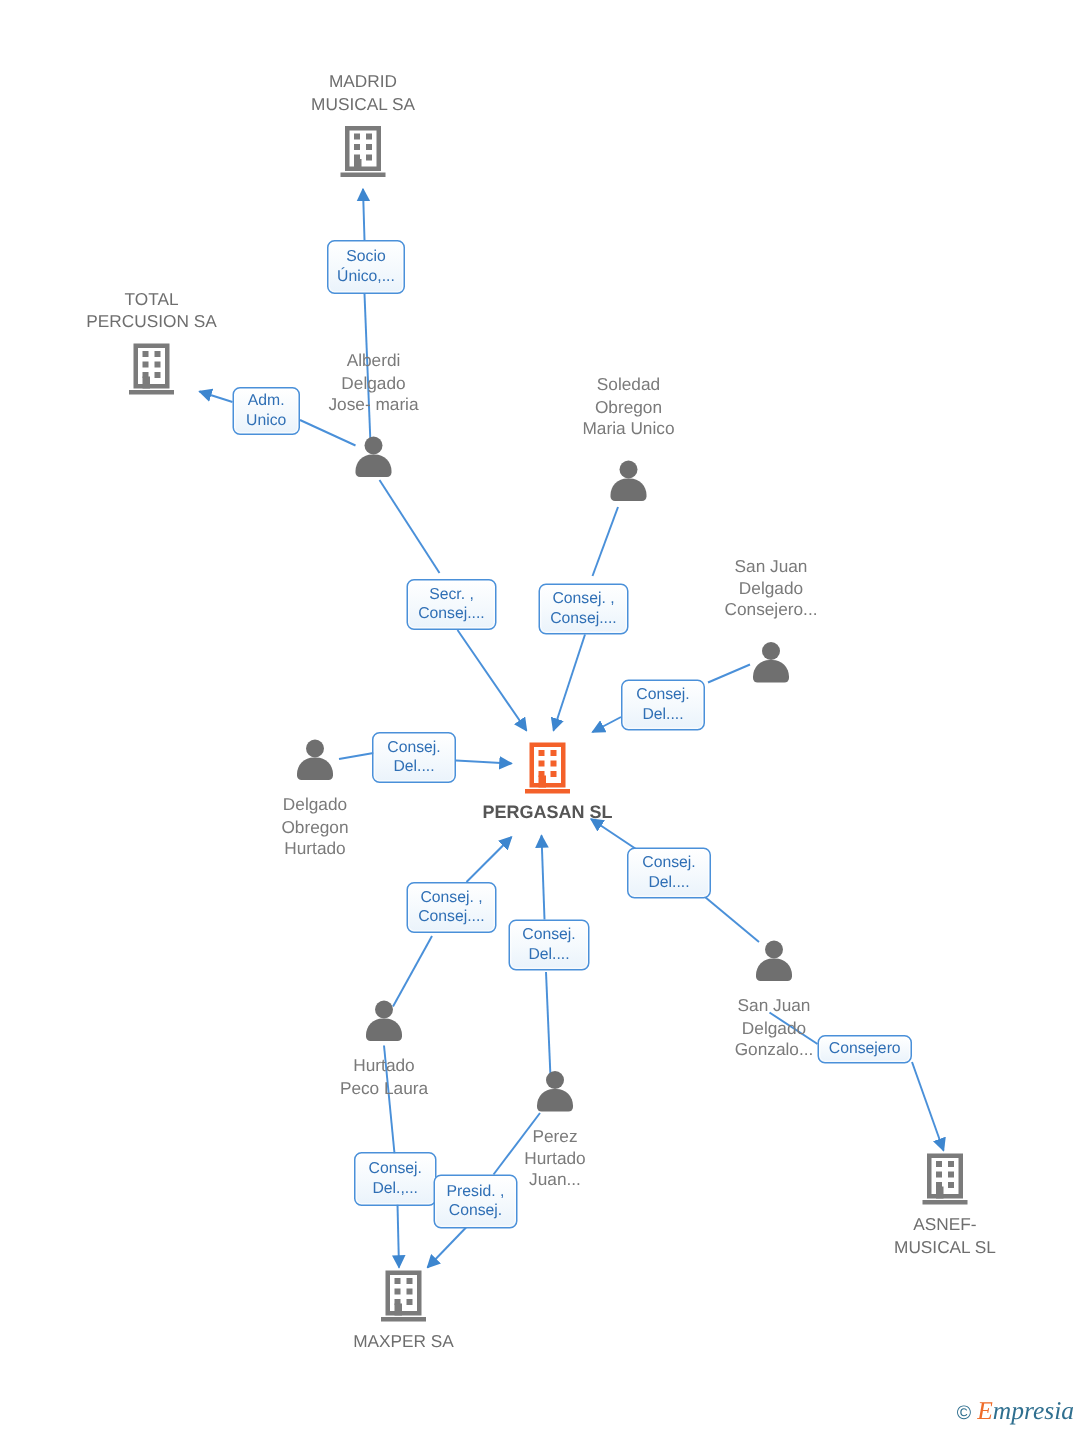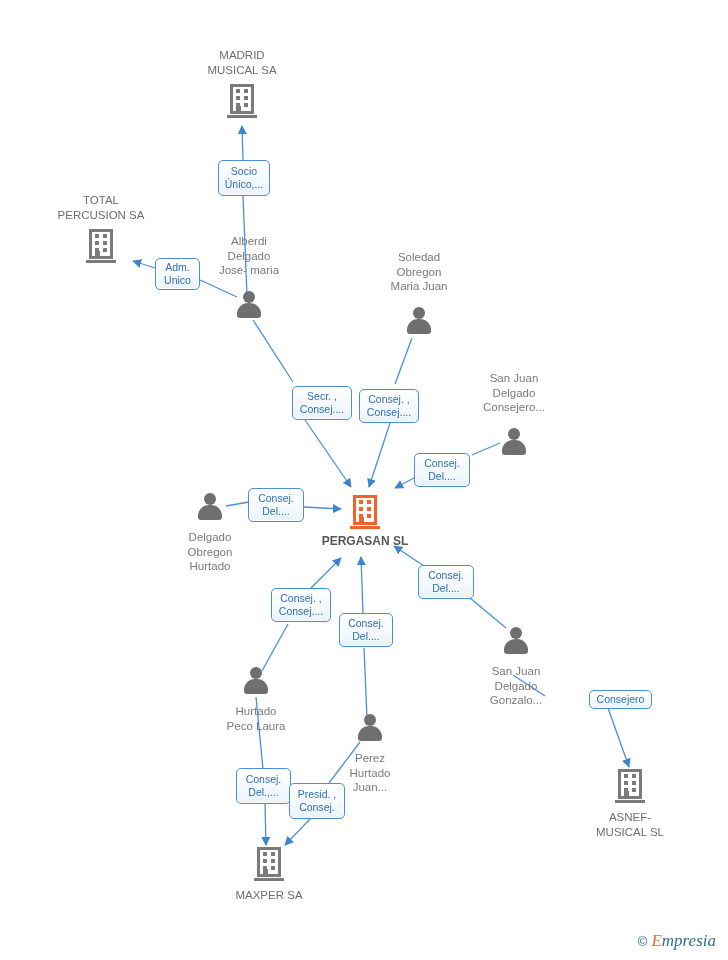--- a/index.html
+++ b/index.html
@@ -52,21 +52,21 @@
   .rel{
     position:absolute;box-sizing:border-box;
     border:1px solid #4a90d9;border-radius:5px;
     background:linear-gradient(180deg,#ffffff 0%,#f4f9fd 55%,#eaf3fb 100%);
     color:#2f6fb5;font-size:10.5px;line-height:13px;
     text-align:center;padding:3px 4px;
     display:flex;align-items:center;justify-content:center;
     box-shadow:0 0 0 1px rgba(255,255,255,.6) inset;
   }
   .rel span{display:block;white-space:pre-line;}
-  .rel.one-line{line-height:13px;margin-left:44px;}
+  .rel.one-line{line-height:13px;}
 
   
   #watermark{
     position:absolute;right:12px;bottom:9px;display:flex;align-items:center;gap:4px;
     font-size:15px;color:#2f6f8f;
   }
   #watermark .cmark{font-size:13px;color:#2f6f8f;}
   #watermark .wtext{font-family:"Liberation Serif","DejaVu Serif",serif;font-style:italic;font-size:17px;color:#2f6f8f;}
   #watermark .wtext b{color:#ef6c2a;font-style:italic;font-weight:normal;}
 </style>
@@ -166,21 +166,21 @@
     <div class="psn" style="left:0;top:56px;">
       <div class="head"></div>
         <div class="torso"></div>
     </div>
   </div>
 
   <div class="node person" style="left:404px;top:250px;width:30px;height:90px;">
     <div class="caption" style="top:0;">
       <div>Soledad</div>
       <div>Obregon</div>
-      <div>Maria Juan</div>
+      <div>Maria Unico</div>
     </div>
     <div class="psn" style="left:0;top:56px;">
       <div class="head"></div>
         <div class="torso"></div>
     </div>
   </div>
 
   <div class="node person" style="left:499px;top:371px;width:30px;height:90px;">
     <div class="caption" style="top:0;">
       <div>San Juan</div>
@@ -295,21 +295,21 @@
   <div class="rel" style="left:218px;top:160px;width:52px;height:36px;">
     <span>Socio
 Único,...</span>
   </div>
 
   <div class="rel" style="left:155px;top:258px;width:45px;height:32px;">
     <span>Adm.
 Unico</span>
   </div>
 
-  <div class="rel" style="left:292px;top:386px;width:60px;height:34px;">
+  <div class="rel" style="left:271px;top:386px;width:60px;height:34px;">
     <span>Secr. ,
 Consej....</span>
   </div>
 
   <div class="rel" style="left:359px;top:389px;width:60px;height:34px;">
     <span>Consej. ,
 Consej....</span>
   </div>
 
   <div class="rel" style="left:414px;top:453px;width:56px;height:34px;">

